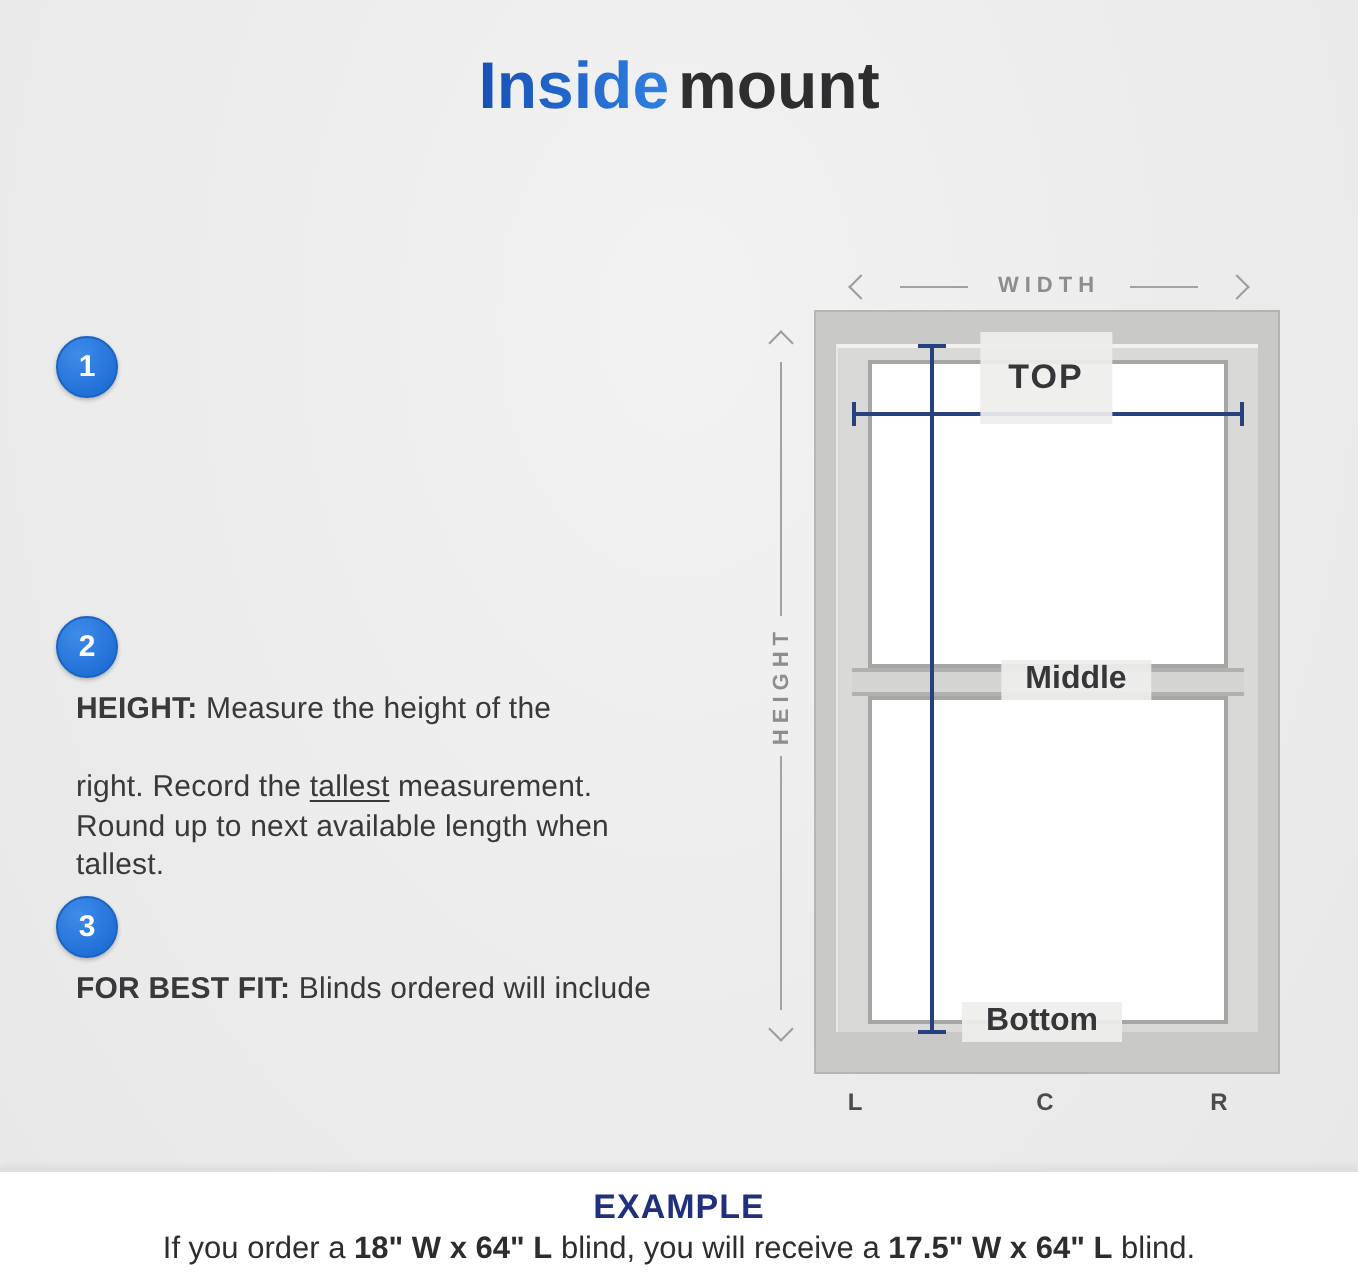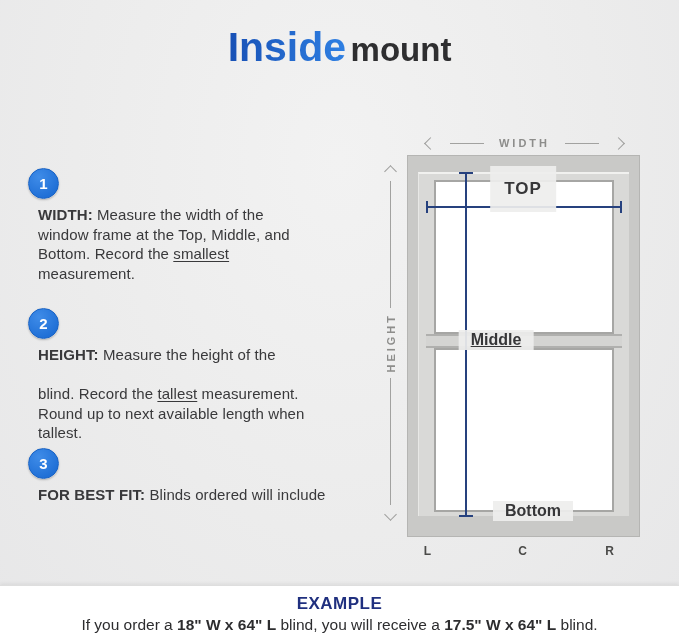--- a/index.html
+++ b/index.html
@@ -7,21 +7,21 @@
   .canvas{
     position:relative; width:679px; height:642px; overflow:hidden;
     background:radial-gradient(ellipse at 50% 25%, #f2f2f2 0%, #ececec 55%, #e7e7e8 100%);
   }
 
   
   .title{ position:absolute; top:23px; left:0; right:0; text-align:center; }
   .title-line1{ font-size:35px; font-weight:600; color:#3b3b3d; letter-spacing:.5px; }
   .title-line2{ margin-top:1px; }
   .title-highlight{
-    font-size:41px; font-weight:800;
+    font-size:33px; font-weight:800;
     background:linear-gradient(90deg,#1750b5,#2f80e3);
     -webkit-background-clip:text; background-clip:text;
     color:transparent;
   }
   .title-suffix{ font-size:33px; font-weight:600; color:#2e2e30; }
 
   
   .step{ position:absolute; left:28px; width:352px; }
   .step-circle{
     width:31px; height:31px; border-radius:50%;
@@ -90,22 +90,22 @@
     content:""; position:absolute; top:-5px; width:2px; height:12px; background:#26417e;
   }
   .measure-hline::before{ left:0; } .measure-hline::after{ right:0; }
 
   .tag{
     position:absolute; transform:translateX(-50%);
     background:rgba(238,238,237,.92); color:#363638; font-weight:600;
     white-space:nowrap;
   }
   .tag-top{ left:523px; top:166px; font-size:17px; padding:13px 14px; letter-spacing:1px; }
-  .tag-middle{ left:496px; top:330px; font-size:16px; padding:1px 12px;text-decoration:underline; }
-  .tag-bottom{ left:521px; top:501px; font-size:16px; padding:1px 12px;margin-left:12px; }
+  .tag-middle{ left:538px; top:330px; font-size:16px; padding:1px 12px; }
+  .tag-bottom{ left:521px; top:501px; font-size:16px; padding:1px 12px; }
 
   .lcr{
     position:absolute; top:544px; transform:translateX(-50%);
     font-size:12px; font-weight:600; color:#4b4b49; letter-spacing:1px;
   }
   .lcr-l{ left:428px; } .lcr-c{ left:523px; } .lcr-r{ left:610px; }
 
   
   .example-band{
     position:absolute; left:0; right:0; bottom:0; height:57px;
@@ -127,25 +127,24 @@
   <header class="title">
     <div class="title-line2">
       <span class="title-highlight">Inside</span>
       <span class="title-suffix">mount</span>
     </div>
   </header>
 
   <section>
     <div class="step" style="top:168px">
       <div class="step-circle">1</div>
-      <div class="step-text"><span class="seg-b">WIDTH:</span><span> Measure the width of the</span><br><span>window frame at the Top, Middle, and</span><br><span>Bottom. Record the </span><span class="seg-u">smallest</span><br><span>measurement.</span></div>
     </div>
     <div class="step" style="top:308px">
       <div class="step-circle">2</div>
-      <div class="step-text"><span class="seg-b">HEIGHT:</span><span> Measure the height of the</span><br><br><span>blind. Record the </span><span class="seg-u">tallest</span><span> measurement.</span><br><span>Round up to next available length when</span><br><span>tallest.</span></div>
+      <div class="step-text"><span class="seg-b">HEIGHT:</span><span> Measure the height of the</span><br><br><span>right. Record the </span><span class="seg-u">tallest</span><span> measurement.</span><br><span>Round up to next available length when</span><br><span>tallest.</span></div>
     </div>
     <div class="step" style="top:448px">
       <div class="step-circle">3</div>
       <div class="step-text"><span class="seg-b">FOR BEST FIT:</span><span> Blinds ordered will include</span><br></div>
     </div>
   </section>
 
   <section>
 
     <div class="width-arrow">

